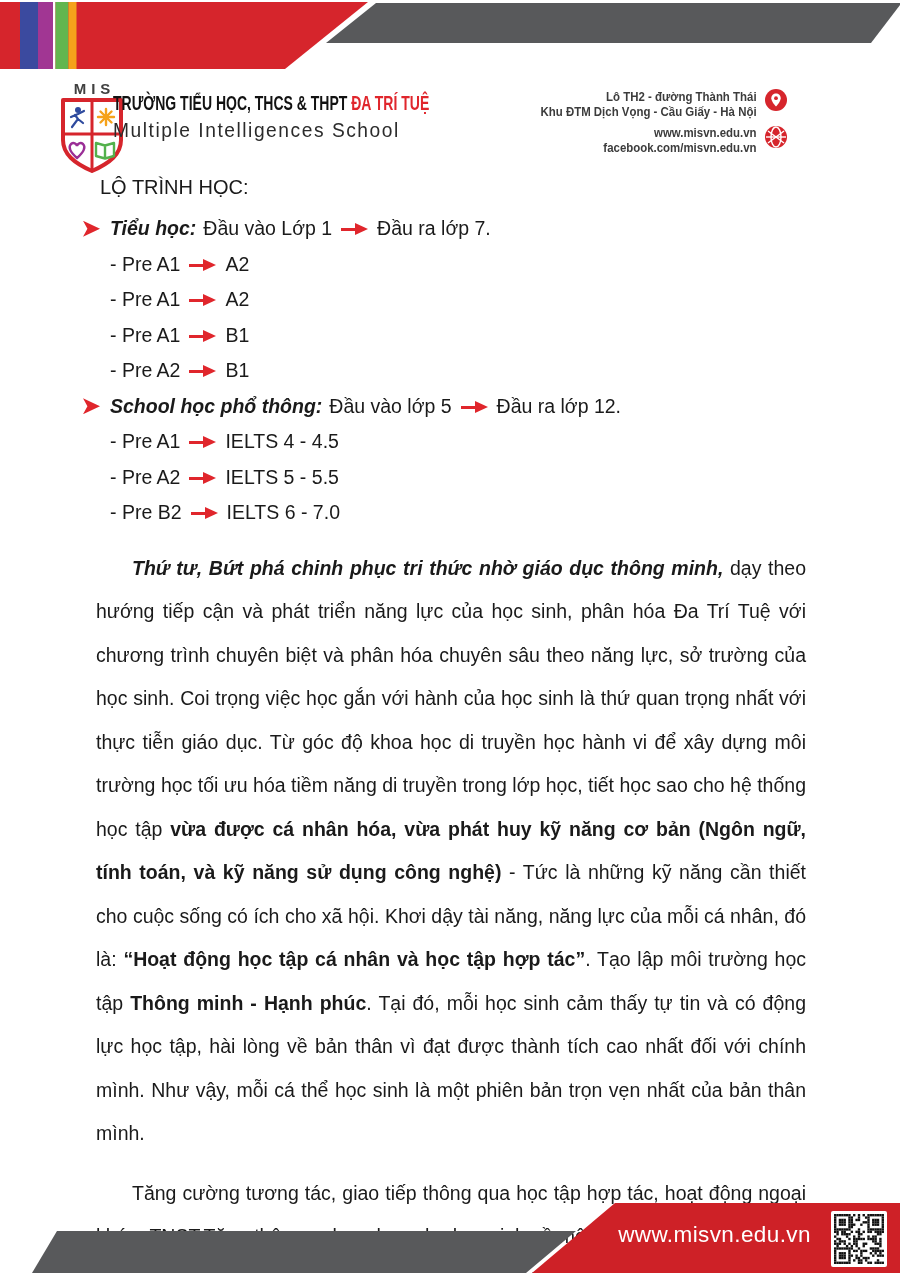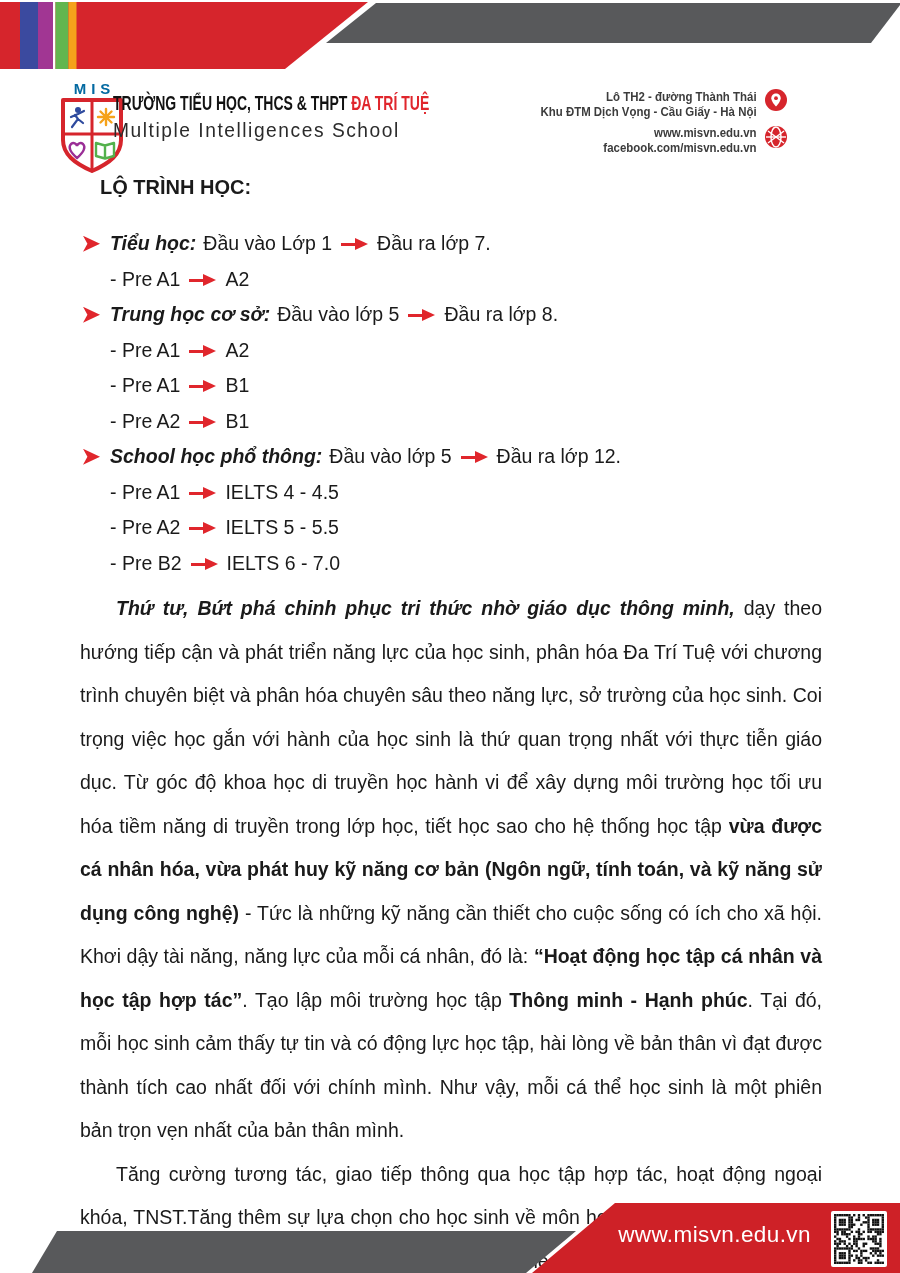--- a/index.html
+++ b/index.html
@@ -5,48 +5,48 @@
   html,body{margin:0;padding:0;}
   body{
     width:900px;height:1273px;position:relative;background:#ffffff;
     font-family:"Liberation Sans", sans-serif;color:#1a1a1a;overflow:hidden;
   }
   
   .top-banner{position:absolute;left:0;top:0;width:900px;height:70px;}
   
   .header-row{position:absolute;left:55px;top:82px;right:55px;height:95px;}
   .logo{position:absolute;left:2px;top:0;width:70px;text-align:center;}
-  .logo-mis{font-weight:700;font-size:15px;letter-spacing:5px;color:#0369a1;
+  .logo-mis{font-weight:700;font-size:15px;letter-spacing:5px;color:#404040;
     margin-left:5px;line-height:14px;}
   .titles{position:absolute;left:58px;top:10px;white-space:nowrap;}
   .title-vi{font-weight:700;font-size:20px;color:#121212;
     transform:scaleX(0.70);transform-origin:left center;white-space:nowrap;}
   .title-vi .red{color:#e0262c;}
   .title-en{font-size:20px;color:#2b2b2b;letter-spacing:1.6px;margin-top:4px;
     transform:scaleX(0.96);transform-origin:left center;white-space:nowrap;}
   .addr{position:absolute;right:88px;top:8px;text-align:right;
     font-weight:700;font-size:13px;line-height:14.5px;color:#3c3c3c;
     transform:scaleX(0.88);transform-origin:right center;white-space:nowrap;}
   .addr .gap{height:7px;}
   .addr-icons{position:absolute;right:55px;top:6px;width:26px;}
   .addr-icons .ic{margin-bottom:9px;}
   
   .content{position:absolute;left:80px;right:78px;top:176px;font-size:19.5px;}
-  .lead-heading{font-weight:700;font-size:20px;margin:0 0 27px 20px;}
+  .lead-heading{font-weight:400;font-size:20px;margin:0 0 12px 20px;}
   .rm-row{display:flex;align-items:center;height:35.5px;}
   .rm-row.sub{padding-left:30px;}
   .tri{display:inline-block;width:17px;height:16px;background:#e0262c;
     clip-path:polygon(0 0,100% 50%,0 100%,26% 50%);margin:0 10px 0 3px;flex:none;}
   .lvl{font-weight:700;font-style:italic;margin-right:7px;text-align:right;}
   .arr{display:inline-block;position:relative;width:27px;height:13px;margin:2px 9px 0 9px;flex:none;}
   .arr::before{content:'';position:absolute;left:0;top:5px;width:17px;height:3px;background:#e0262c;}
   .arr::after{content:'';position:absolute;left:14px;top:0;width:0;height:0;
     border-left:13px solid #e0262c;border-top:6.5px solid transparent;border-bottom:6.5px solid transparent;}
   .paras{margin-top:6px;}
-  .paras p{margin:0;text-align:justify;line-height:43.5px;text-indent:36px;}
+  .paras p{margin:16px;text-align:justify;line-height:43.5px;text-indent:36px;}
   .seg-b{font-weight:700;}
   .seg-bi{font-weight:700;font-style:italic;}
   
   .footer{position:absolute;left:0;bottom:0;width:900px;height:73px;}
   .footer-url{position:absolute;left:612px;top:1222px;width:205px;text-align:center;
     color:#ffffff;font-size:22.5px;letter-spacing:0.4px;}
   .qr{position:absolute;left:831px;top:1211px;width:56px;height:56px;background:#ffffff;
     border-radius:2px;padding:0;}
 </style>
 </head>
@@ -126,27 +126,20 @@
         <span class="tri"></span>
         <span class="lvl">Tiểu học:</span>
         <span>Đầu vào Lớp 1</span>
         <span class="arr"></span>
         <span>Đầu ra lớp 7.</span>
       </div>
       <div class="rm-row sub">
         <span>- Pre A1</span>
         <span class="arr"></span>
         <span>A2</span>
-      </div>
-      <div class="rm-row">
-        <span class="tri"></span>
-        <span class="lvl">Trung học cơ sở:</span>
-        <span>Đầu vào lớp 5</span>
-        <span class="arr"></span>
-        <span>Đầu ra lớp 8.</span>
       </div>
       <div class="rm-row sub">
         <span>- Pre A1</span>
         <span class="arr"></span>
         <span>A2</span>
       </div>
       <div class="rm-row sub">
         <span>- Pre A1</span>
         <span class="arr"></span>
         <span>B1</span>

